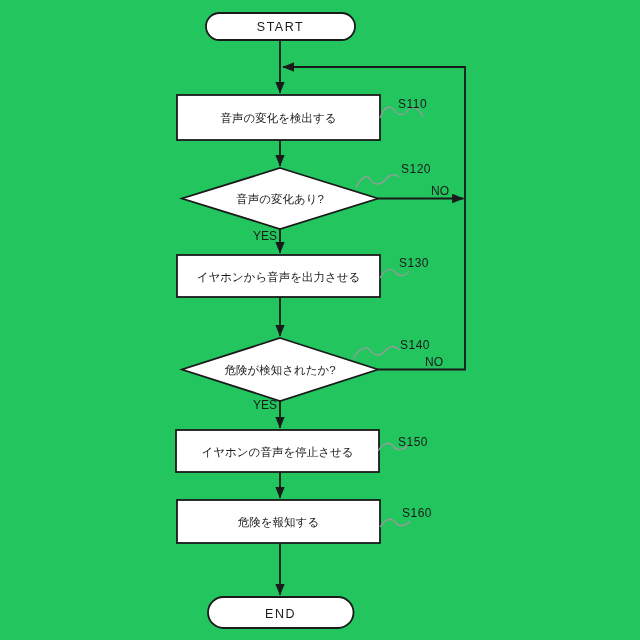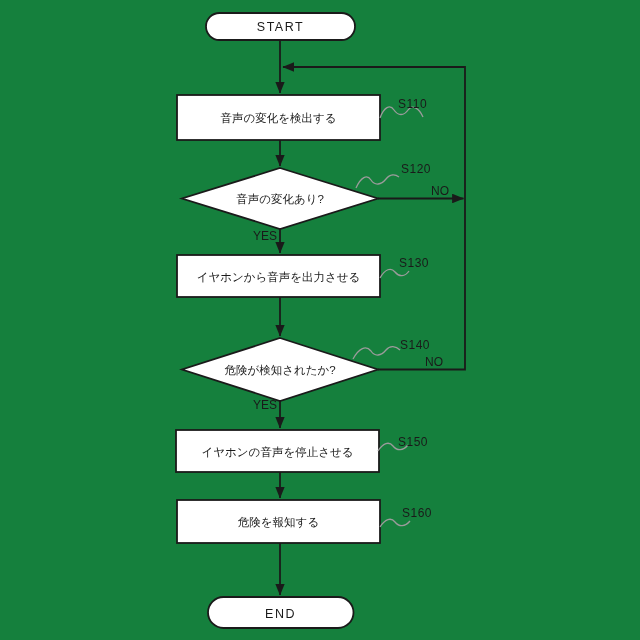--- a/index.html
+++ b/index.html
@@ -7,21 +7,21 @@
     padding: 0;
     background: #ffffff;
     width: 640px;
     height: 640px;
     font-family: "Liberation Sans", "DejaVu Sans", sans-serif;
   }
   .stage {
     position: relative;
     width: 640px;
     height: 640px;
-    background: #15803d;
+    background: #22c55e;
     overflow: hidden;
   }
   svg { display: block; }
   .shape {
     fill: #ffffff;
     stroke: #1a1a1a;
     stroke-width: 1.8;
   }
   .flowline {
     fill: none;

